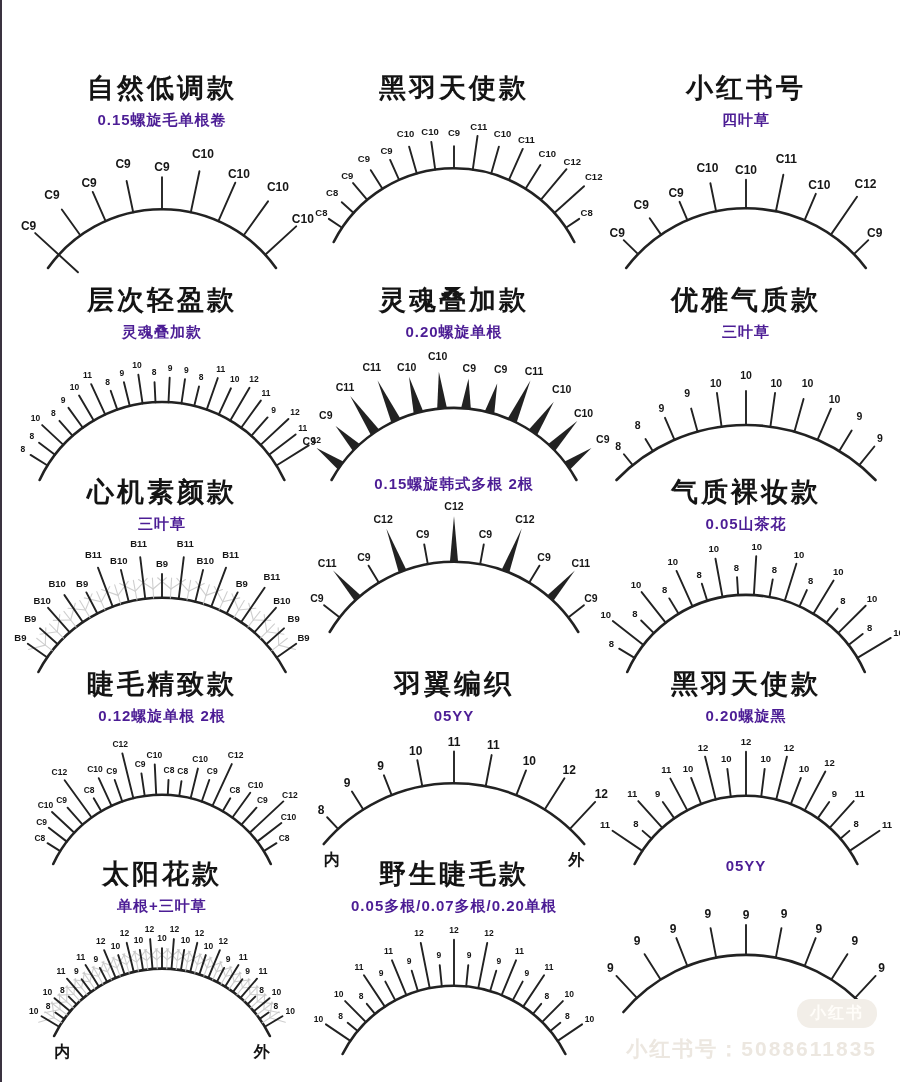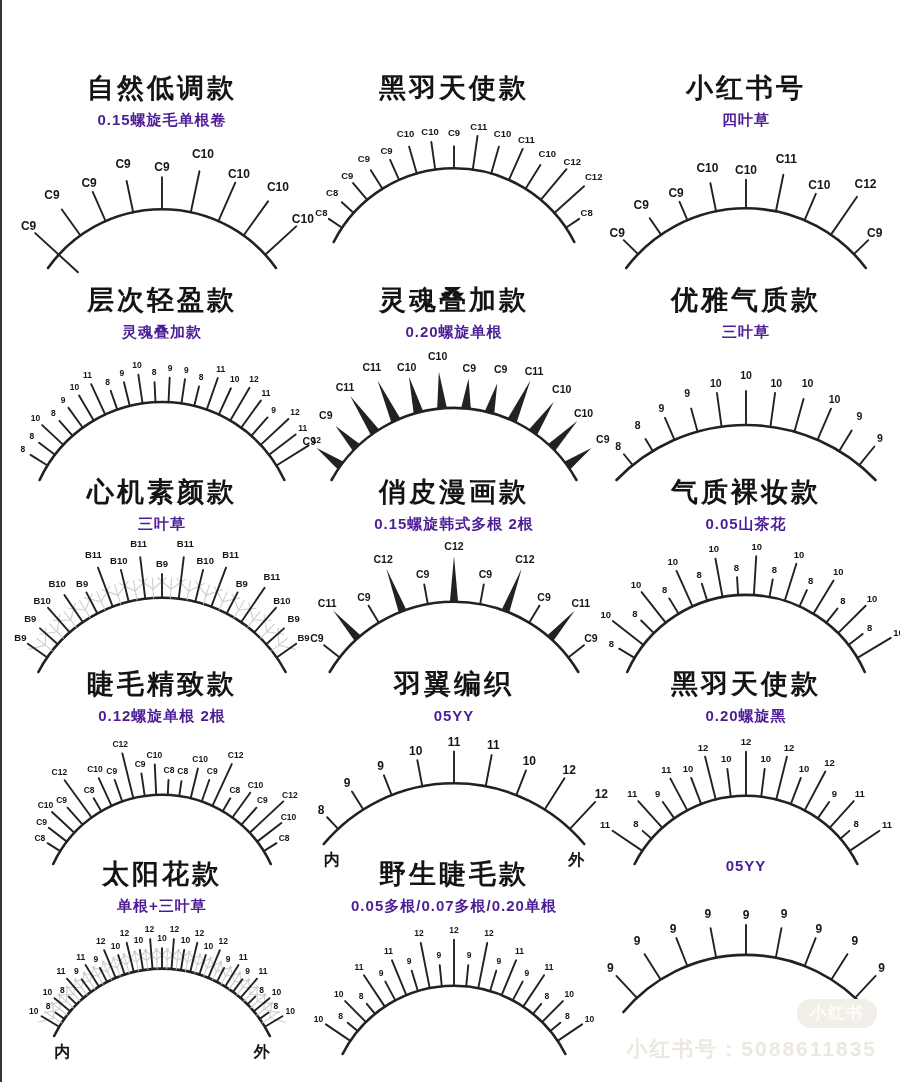--- a/index.html
+++ b/index.html
@@ -380,21 +380,20 @@
           <line x1="228.30841411400965" y1="96.46844574296789" x2="249.92488801185866" y2="71.81958136628788" stroke="#222222" stroke-width="1.9" stroke-linecap="round"></line>
           <text x="255.85900034775926" y="65.05302309897709" text-anchor="middle" dominant-baseline="middle" font-size="9.5" font-weight="700" fill="#161616">B10</text>
           <line x1="240.24440212092566" y1="108.27493732784609" x2="257.9982955154262" y2="92.35925740523794" stroke="#222222" stroke-width="1.9" stroke-linecap="round"></line>
           <text x="267.67813285522647" y="83.68165698374993" text-anchor="middle" dominant-baseline="middle" font-size="9.5" font-weight="700" fill="#161616">B9</text>
           <line x1="250.68128620045886" y1="121.42531770087827" x2="270.2126882529672" y2="107.74928275190732" stroke="#222222" stroke-width="1.9" stroke-linecap="round"></line>
           <text x="277.58505665156815" y="102.58709482474791" text-anchor="middle" dominant-baseline="middle" font-size="9.5" font-weight="700" fill="#161616">B9</text>
         </svg>
   </div>
 
   <div class="cell">
-    <div class="cell-title">俏皮漫画款</div>
     <div class="cell-subtitle">0.15螺旋韩式多根 2根</div>
     <svg class="lash" viewBox="0 0 272 144">
           <path d="M 11.710741398193733 135.99999999999997 A 145 145 0 0 1 260.2892586018063 136" fill="none" stroke="#222222" stroke-width="2.6" stroke-linecap="round"></path>
           <line x1="21.73844072702532" y1="121.40960693973739" x2="6.087683479382292" y2="109.18189525820806" stroke="#222222" stroke-width="1.9" stroke-linecap="round"></line>
           <text x="-1.004413303078195" y="103.64094198027713" text-anchor="middle" dominant-baseline="middle" font-size="10.5" font-weight="700" fill="#161616">C9</text>
           <polygon points="36.74066964034019,104.98006988585315 15.116268272088178,74.52589699591965 42.79579659545179,99.60407660970604" fill="#222222"></polygon>
           <text x="9.140932358217995" y="67.79571418143286" text-anchor="middle" dominant-baseline="middle" font-size="10.5" font-weight="700" fill="#161616">C11</text>
           <line x1="60.886083640896146" y1="86.65270313868439" x2="50.5974994631888" y2="69.66423142962563" stroke="#222222" stroke-width="1.9" stroke-linecap="round"></line>
           <text x="45.93525637883063" y="61.96595308818107" text-anchor="middle" dominant-baseline="middle" font-size="10.5" font-weight="700" fill="#161616">C9</text>
           <polygon points="80.74479542921031,76.62134598817244 68.28801944630878,32.42747397163373 88.31433622290544,73.7459471775231" fill="#222222"></polygon>

